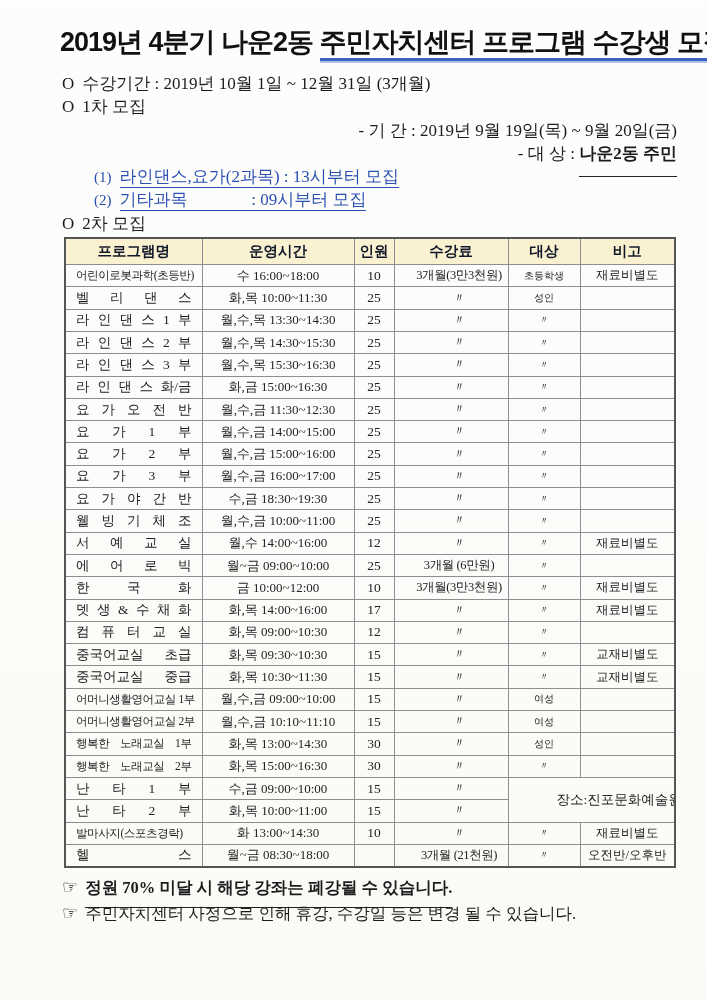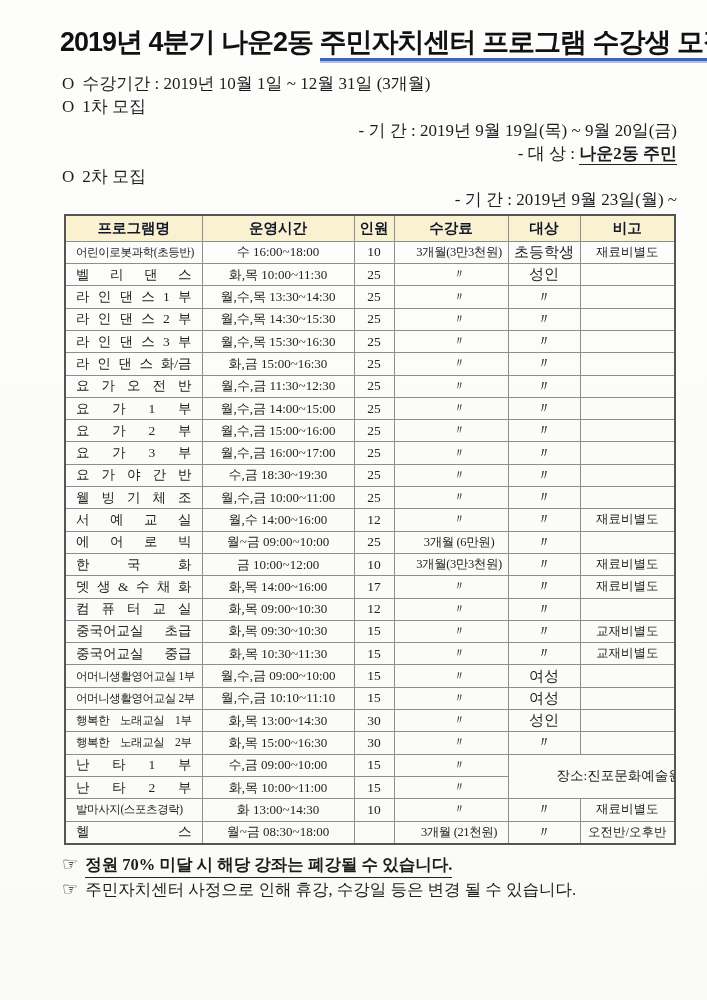--- a/index.html
+++ b/index.html
@@ -20,64 +20,65 @@
   .title-underlined{
     box-shadow:0 3px 0 0 #3b63c4, 0 5px 0 0 #adbfe7;
     padding-bottom:1px;
   }
   
   .intro{font-size:17px;}
   .intro .line{height:23.3px;line-height:23.3px;white-space:nowrap;}
   .ind1{padding-left:24px;text-align:right;}
   .ind2{padding-left:32px;}
   .bullet{font-weight:400;margin-right:8px;}
-  .bold-underline{font-weight:700;border-bottom:1.5px solid #222;padding-bottom:1px;}
+  .bold-underline{font-weight:700;border-bottom:1.5px solid #222;padding-bottom:13px;}
   .blue{color:#2b50b2;}
   .blue-num{margin-right:8px;font-size:15px;}
   .u-blue{border-bottom:1px solid #2b50b2;padding-bottom:1px;white-space:pre;}
   
   table.program{
     border-collapse:collapse;table-layout:fixed;width:610px;margin:2px 0 0 2px;
     border:2px solid #555;
   }
   .program th,.program td{
     border:1px solid #8e8e8e;overflow:hidden;white-space:nowrap;
     text-align:center;vertical-align:middle;padding:0;
   }
   .program th{
     background:#faf1d0;font-weight:700;font-size:14.5px;height:25px;color:#0f172a;
   }
   .program td{height:21.3px;font-size:13.5px;color:#222;}
   td.name{text-align:justify;text-align-last:justify;padding:0 10px;}
   td.name.long{font-size:11.5px;letter-spacing:-0.4px;}
   td.time{font-size:13px;font-family:Liberation Serif, serif;}
   td.fee{font-size:12.5px;letter-spacing:-0.4px;padding-left:16px;}
-  td.target{font-size:15px;font-family:Liberation Mono, monospace;}
+  td.target{font-size:10px;font-family:Liberation Mono, monospace;}
   td.note{font-size:12.5px;}
   td.loc{font-size:13.5px;padding-left:48px;}
   
   .footnotes{margin-top:7px;font-size:16.5px;}
   .footnotes .fline{height:25.5px;line-height:25.5px;white-space:nowrap;}
   .pointer{font-size:18px;margin-right:7px;color:#222;}
-  .fn-strong{font-weight:700;border-bottom:1.5px solid #222;padding-bottom:3px;}
+  .fn-strong{font-weight:700;border-bottom:1.5px solid #222;padding-bottom:10px;}
 </style>
 </head>
 <body>
 
 <div class="page">
 
   <h1 class="doc-title"><span>2019년 4분기 나운2동 </span><span class="title-underlined">주민자치센터 프로그램 수강생 모집</span></h1>
 
   <div class="intro">
     <div class="line"><span class="bullet">O</span><span>수강기간 : 2019년 10월 1일 ~ 12월 31일 (3개월)</span></div>
     <div class="line"><span class="bullet">O</span><span>1차 모집</span></div>
     <div class="line ind1"><span>- 기 간 : 2019년 9월 19일(목) ~ 9월 20일(금)</span></div>
     <div class="line ind1"><span>- 대 상 : </span><span class="bold-underline">나운2동 주민</span></div>
+    <div class="line ind2 blue"><span class="blue-num">(1)</span><span class="u-blue">라인댄스,요가(2과목) : 13시부터 모집</span></div>
+    <div class="line ind2 blue"><span class="blue-num">(2)</span><span class="u-blue">기타과목               : 09시부터 모집</span></div>
     <div class="line"><span class="bullet">O</span><span>2차 모집</span></div>
-    <div class="line ind1"><span>- 기 간 : 2019년 9월 23일(월) ~</span></div>
   </div>
 
   <table class="program">
     <colgroup>
       <col style="width:137px">
         <col style="width:152px">
         <col style="width:40px">
       <col style="width:114px">
         <col style="width:72px">
         <col style="width:95px">

